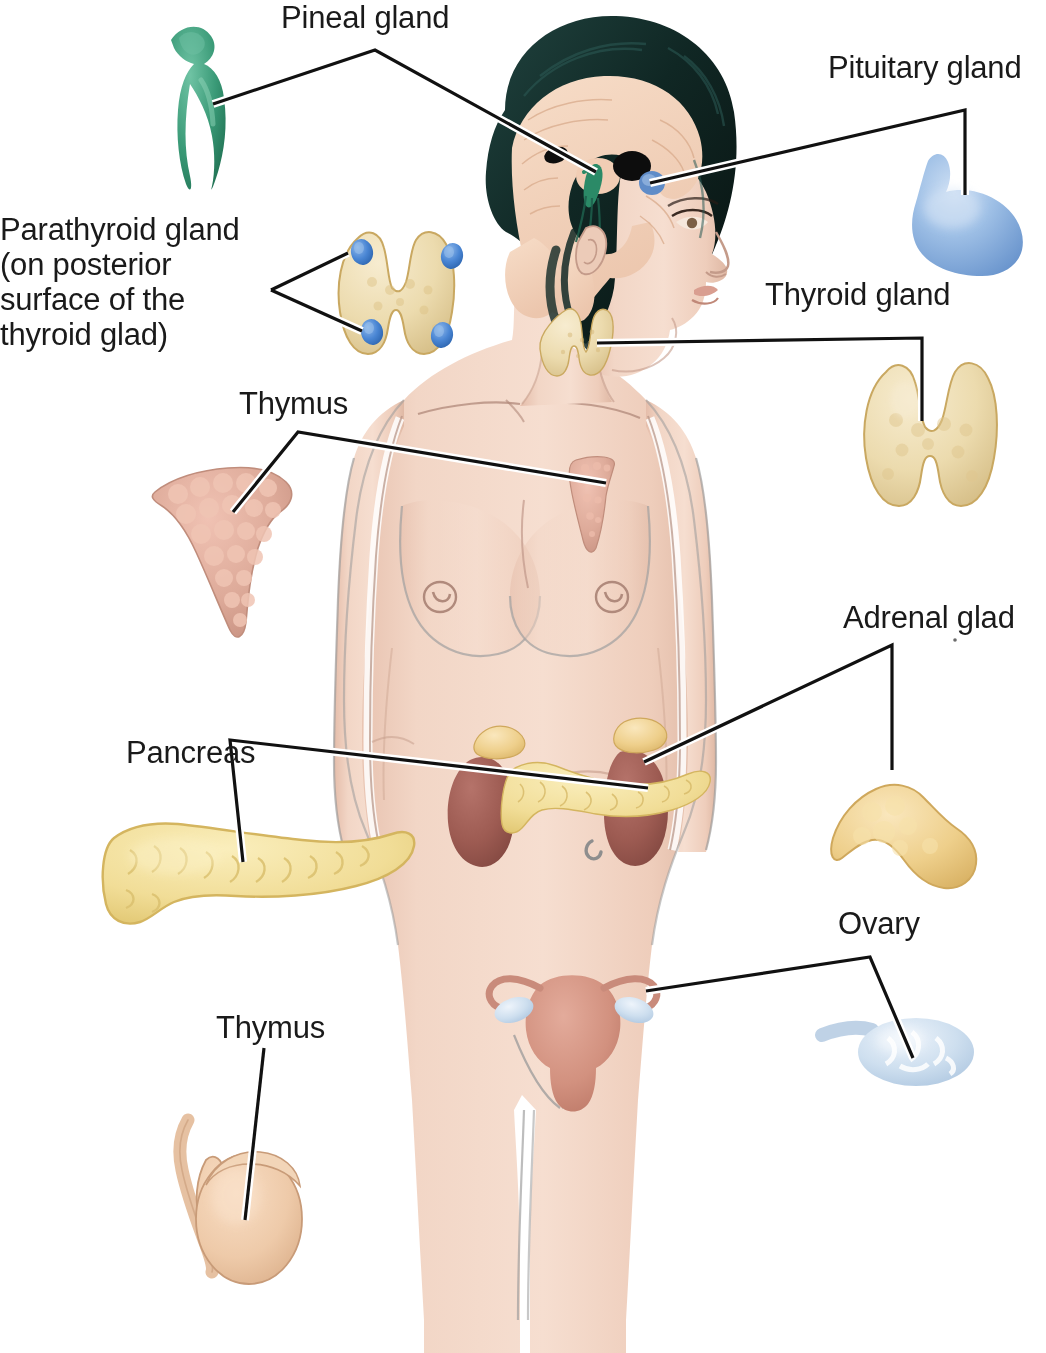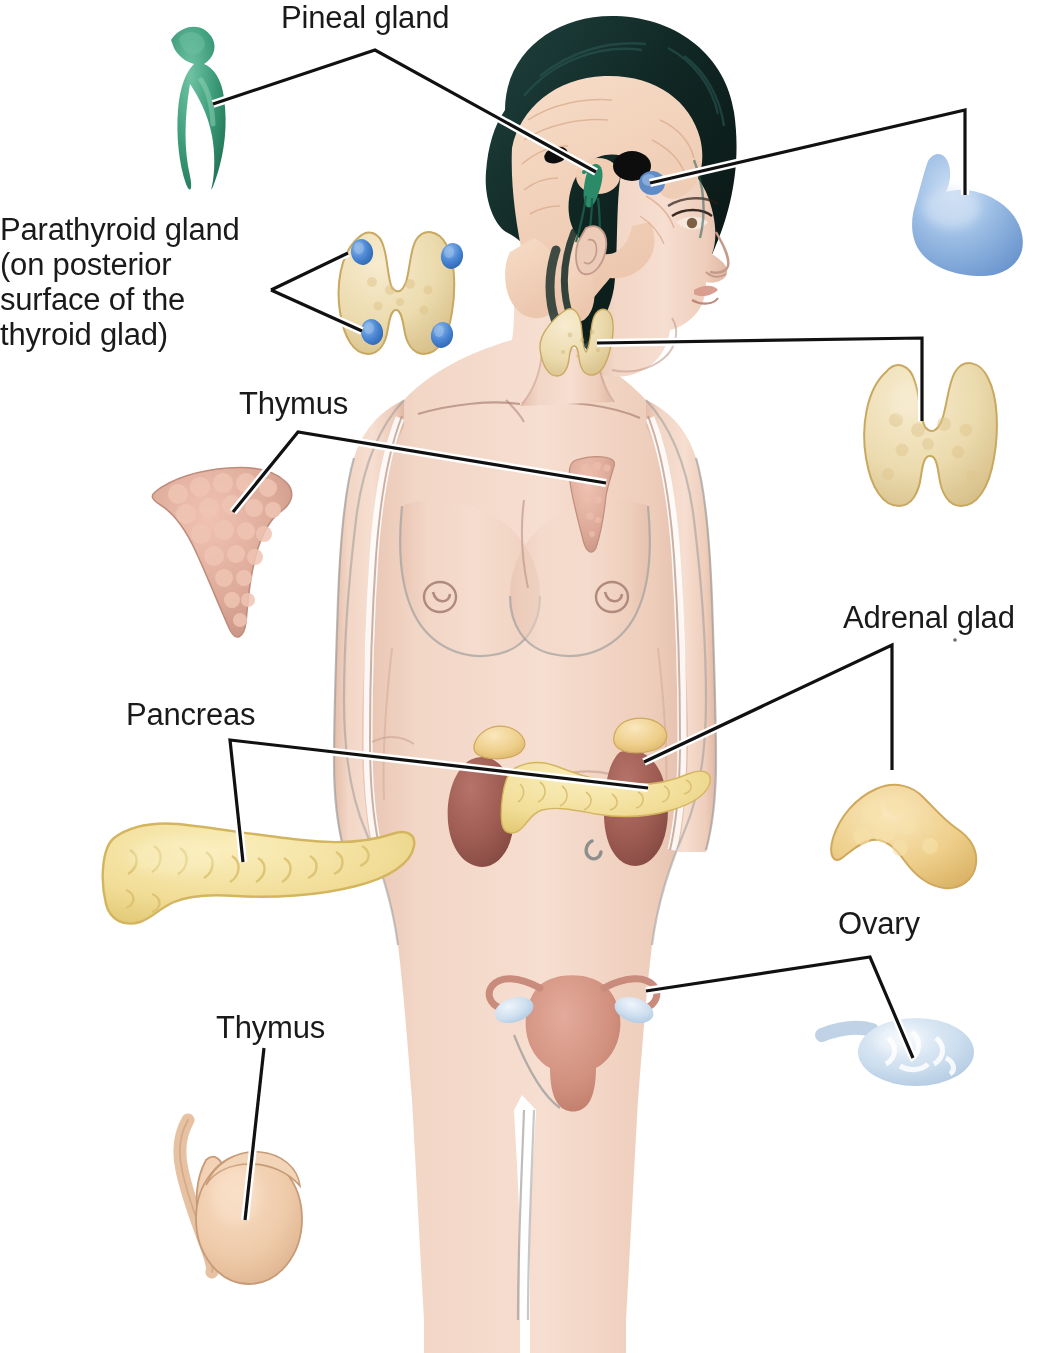--- a/index.html
+++ b/index.html
@@ -692,30 +692,32 @@
       <path d="M646,991 L870,957 L913,1058"></path>
 
       <path d="M245,1220 L264,1048"></path>
     </g>
 
     <circle cx="955" cy="640" r="1.8" fill="#6b6b6b"></circle>
   </svg>
 
   <div class="label" style="left:281px; top:0px;">Pineal gland</div>
 
+  <div class="label" style="left:828px; top:50px;">Pituitary gland</div>
 
   <div class="label multi" style="left:0px; top:212px; width:272px;">Parathyroid gland
 (on posterior
 surface of the
 thyroid glad)</div>
 
+  <div class="label" style="left:765px; top:277px;">Thyroid gland</div>
 
   <div class="label" style="left:239px; top:386px;text-align:right;">Thymus</div>
 
   <div class="label" style="left:843px; top:600px;">Adrenal glad</div>
 
-  <div class="label" style="left:126px; top:697px;">Pancreas</div>
+  <div class="label" style="left:126px; top:735px;">Pancreas</div>
 
   <div class="label" style="left:838px; top:906px;text-align:center;">Ovary</div>
 
   <div class="label" style="left:216px; top:1010px;">Thymus</div>
 
 </div>
 
 </body></html>

